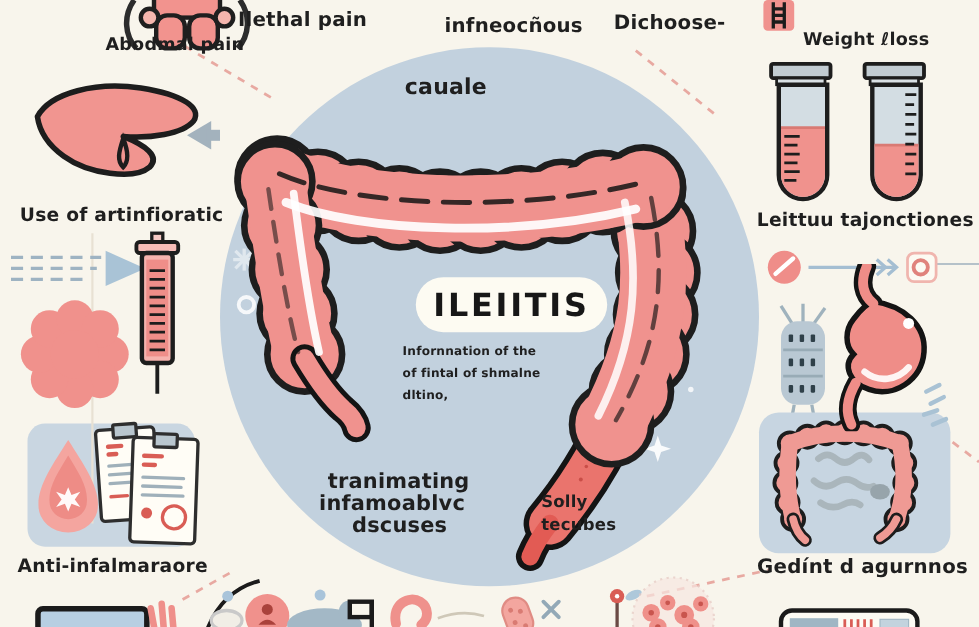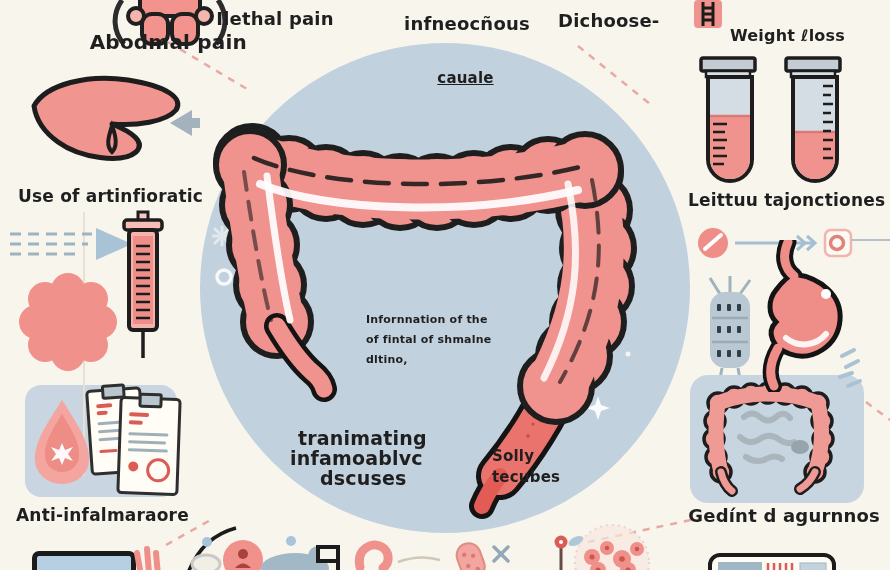--- a/index.html
+++ b/index.html
@@ -13,31 +13,31 @@
   
   #center-circle{
     position:absolute;left:200px;top:43px;width:490px;height:490px;
     border-radius:50%;background:#c2d1de;
   }
   
   .label{
     position:absolute;font-weight:700;color:#1f1f1f;white-space:nowrap;
     z-index:30;letter-spacing:.2px;
   }
-  #lbl-abdominal{left:37px;top:30px;width:210px;font-size:20px;text-align:right;}
+  #lbl-abdominal{left:54px;top:30px;width:210px;font-size:16px;text-align:center;}
   #lbl-ilethal{left:215px;top:8px;width:120px;font-size:18px;text-align:center;}
   #lbl-infectious{left:383px;top:13px;width:130px;font-size:18px;text-align:center;margin-left:19px;}
   #lbl-dichoose{left:558px;top:10px;width:100px;font-size:18px;text-align:center;}
   #lbl-weight{left:705px;top:26px;width:165px;font-size:16px;text-align:center;}
   #lbl-useof{left:18px;top:186px;width:175px;font-size:17px;text-align:center;}
   #lbl-anti{left:16px;top:505px;width:170px;font-size:17px;text-align:center;}
   #lbl-tubes{left:688px;top:190px;width:195px;font-size:17px;text-align:center;}
   #lbl-gedintd{left:688px;top:505px;width:192px;font-size:18px;text-align:right;}
   
-  #cause-text{left:368px;top:68px;width:195px;font-size:15px;line-height:20px;text-align:center;text-decoration:underline;}
+  #cause-text{left:368px;top:68px;width:195px;font-size:20px;line-height:20px;text-align:left;}
   #title-pill{
     position:absolute;left:378px;top:252px;width:174px;height:50px;
     background:#fdfbf2;border-radius:28px;z-index:25;
     display:flex;align-items:center;justify-content:center;
   }
   #title-pill .t{font-weight:700;font-size:29px;letter-spacing:2.5px;color:#171717;}
   #desc-text{left:366px;top:310px;width:190px;font-size:11px;line-height:20px;text-align:left;}
   #treat-text{left:290px;top:428px;width:130px;font-size:19px;line-height:20px;}
   #treat-text .l1{margin-left:8px;}
   #treat-text .l3{margin-left:30px;}
@@ -146,20 +146,23 @@
     <g fill="none" stroke-linecap="round">
       <path d="M260,184 C330,212 470,216 578,190" stroke="#ffffff" stroke-width="8" opacity="0.92"></path>
       <path d="M267,176 C274,232 282,285 290,320" stroke="#ffffff" stroke-width="7" opacity="0.92"></path>
       <path d="M568,184 C582,252 578,310 544,378" stroke="#ffffff" stroke-width="7" opacity="0.85"></path>
       <path d="M254,158 C322,188 472,194 584,166" stroke="#141414" stroke-width="4.5" stroke-dasharray="24 14" opacity="0.85"></path>
       <path d="M592,180 C606,252 600,312 560,382" stroke="#141414" stroke-width="4" stroke-dasharray="20 13" opacity="0.65"></path>
       <path d="M244,172 C252,228 262,286 271,320" stroke="#141414" stroke-width="4" stroke-dasharray="18 12" opacity="0.55"></path>
     </g>
   </svg>
 
+  <div id="title-pill">
+    <span class="t">ILEIITIS</span>
+  </div>
 
   <div class="label" id="cause-text">
     <span class="line">cauale</span>
   </div>
   <div class="label" id="desc-text">
     <span class="line">Infornnation of the</span>
     <span class="line">of fintal of shmalne</span>
     <span class="line">dltino,</span>
   </div>
   <div class="label" id="treat-text">

